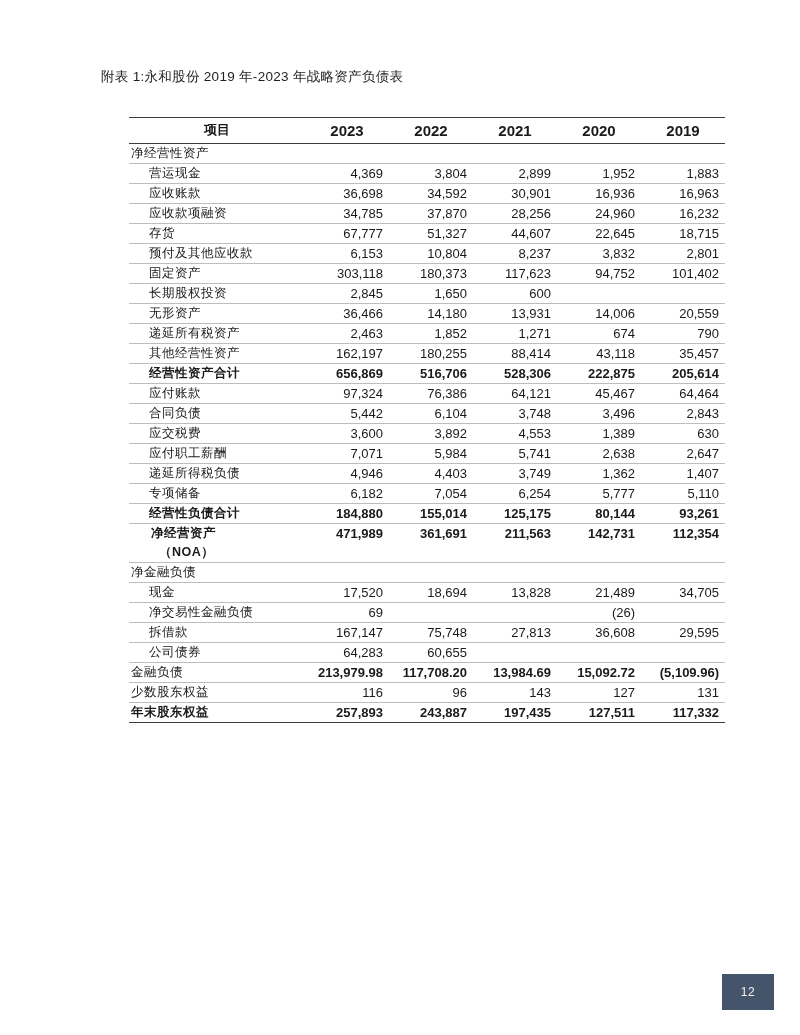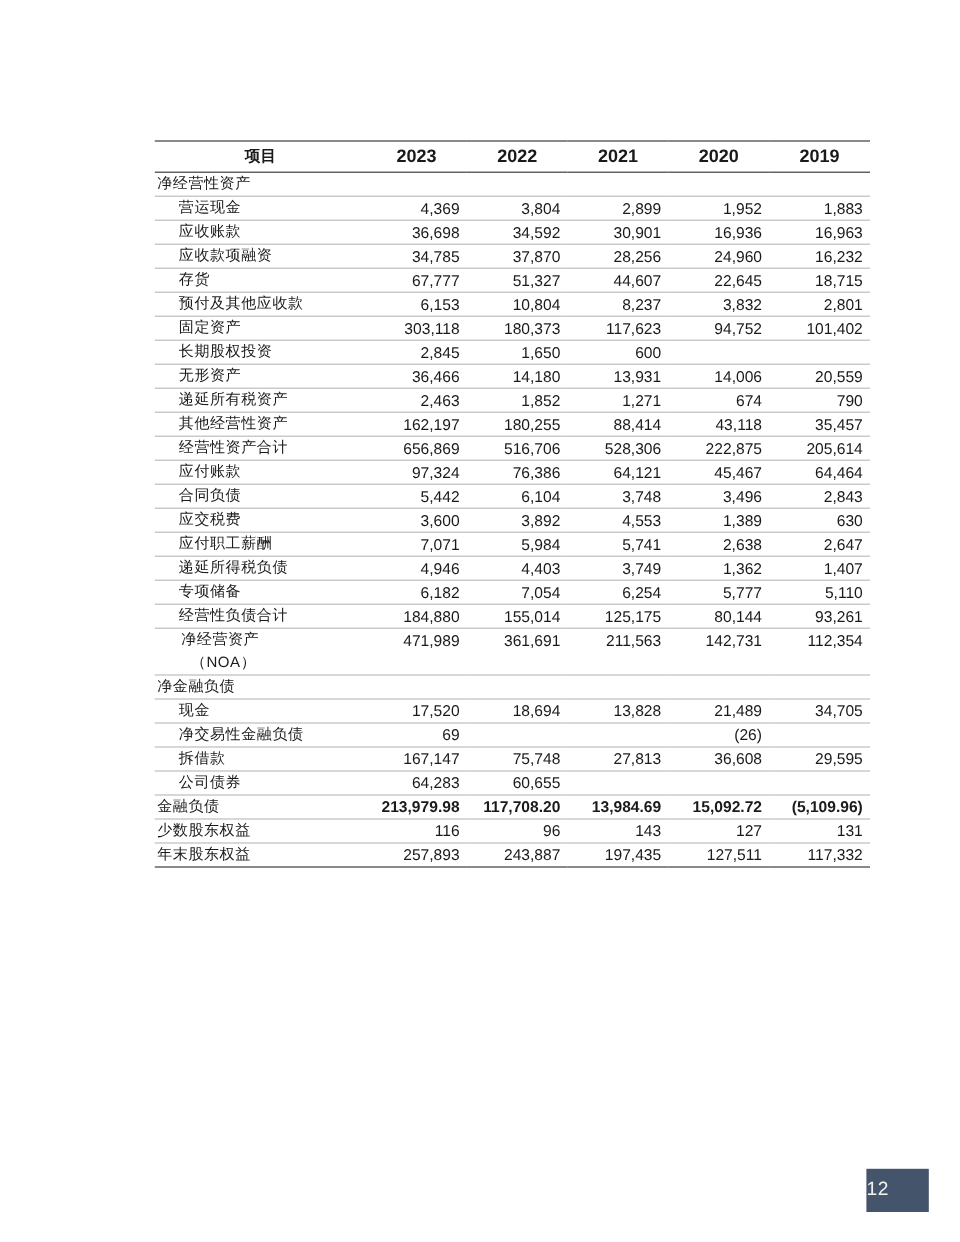--- a/index.html
+++ b/index.html
@@ -50,45 +50,47 @@
     font-size: 12.5px;
     padding: 0 2px;
     border-bottom: 1px solid #bdbdbd;
     white-space: nowrap;
     overflow: hidden;
     vertical-align: middle;
   }
   table.bs td.label { text-align: left; padding-left: 2px; letter-spacing: 0.5px; }
   table.bs td.num   { text-align: right; padding-right: 6px; font-size: 13px; }
   tr.r-item  td.label, tr.r-total td.label { padding-left: 20px; }
-  tr.r-total td, tr.r-noa td, tr.r-last td { font-weight: normal; }
+  tr.r-total td, tr.r-noa td, tr.r-last td { font-weight: bold; }
   tr.r-finliab td.num { font-weight: bold; }
   tr.r-noa td { vertical-align: top; }
   tr.r-noa td.num { padding-top: 2px; }
   tr.r-noa .l1 { padding-left: 20px; line-height: 19px; }
   tr.r-noa .l2 { padding-left: 0; line-height: 19px; margin-left: 28px; }
   tr.r-last td { border-bottom: 1.5px solid #3d3d3d; border-top: 0.5px solid #9a9a9a; }
   .page-badge {
     position: absolute;
     left: 722px;
     top: 974px;
     width: 52px;
     height: 36px;
     display: flex;
     align-items: center;
+    justify-content: center;
     color: #f5f3ef;
-    font-size: 16px;
+    font-size: 12px;
     letter-spacing: 0.5px;
   }
 </style>
 </head>
 <body>
 
 <div class="page">
 
+  <div class="doc-title">附表 1:永和股份 2019 年-2023 年战略资产负债表</div>
 
   <table class="bs">
     <colgroup>
       <col class="c-label">
       <col class="c-num">
         <col class="c-num">
         <col class="c-num">
         <col class="c-num">
         <col class="c-num">
     </colgroup>

